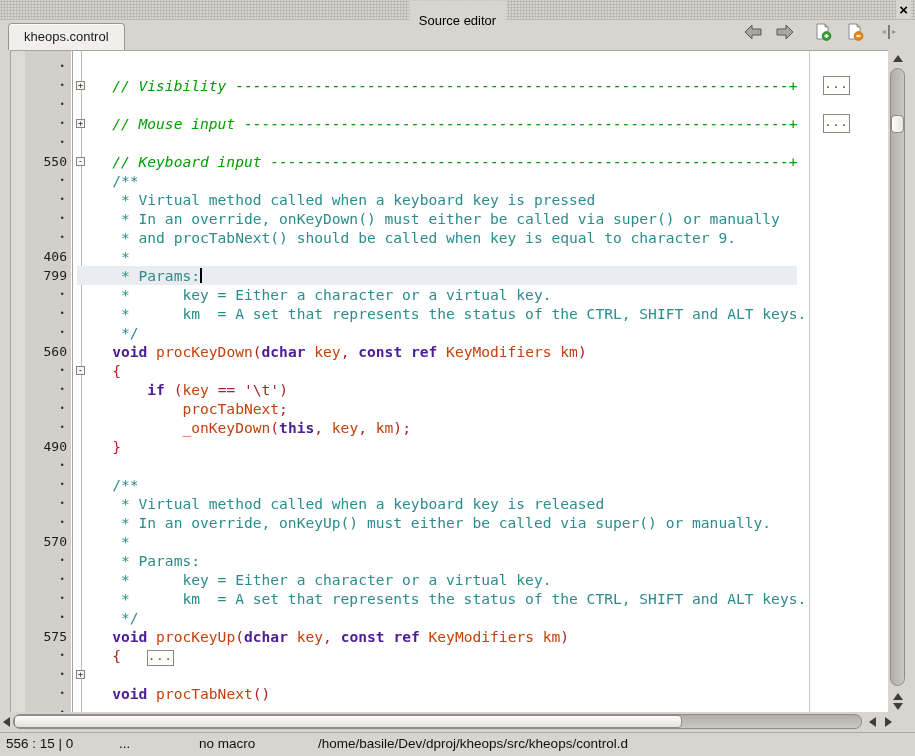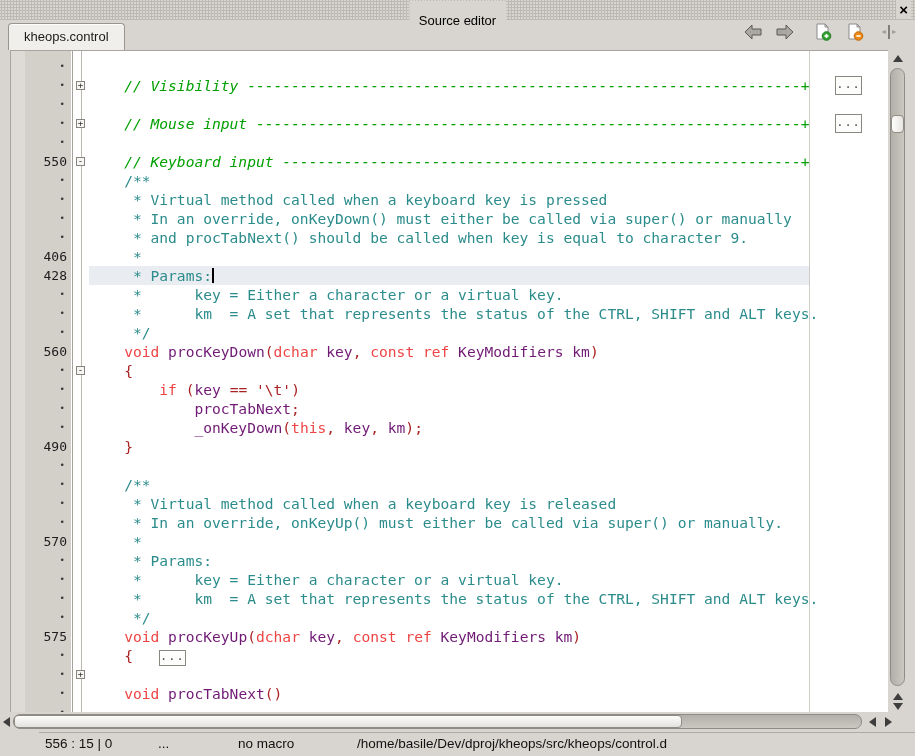--- a/index.html
+++ b/index.html
@@ -38,29 +38,29 @@
   .gutter{position:absolute;left:14px;top:6px;width:44px;}
   .gut-row{height:19px;line-height:19px;text-align:right;padding-right:2px;
     font-family:"DejaVu Sans Mono",monospace;font-size:13px;color:#1c1c1c;}
   .gut-row.dot{font-size:9px;color:#3a3a3a;padding-right:4px;}
   .folds{position:absolute;left:59px;top:6px;width:19px;}
   .fold-row{height:19px;position:relative;}
   .fold-marker{position:absolute;left:6px;top:5px;width:9px;height:9px;
     border:1px solid #87847e;background:#f6f5f3;box-sizing:border-box;
     font-size:9px;line-height:6px;text-align:center;color:#333;
     font-family:"DejaVu Sans Mono",monospace;}
-  .codepane{position:absolute;left:78px;top:6px;}
+  .codepane{position:absolute;left:66px;top:6px;}
   .code-row{position:relative;height:19px;line-height:19px;white-space:pre;
     font-family:"DejaVu Sans Mono",monospace;font-size:14.6px;width:720px;color:#1a1a1a;}
   .code-row.hl{background:#e9edf1;}
   .tk-c{color:#00a000;font-style:italic;}
   .tk-d{color:#2c8c8c;}
-  .tk-k{color:#ef4444;font-weight:normal;}
+  .tk-k{color:#4c1d95;font-weight:bold;}
   .tk-p{color:#aa2222;}
-  .tk-t{color:#701a75;}
+  .tk-t{color:#c2410c;}
   .caret{display:inline-block;width:2px;height:15px;background:#000;vertical-align:-2px;}
   .inline-foldbox{display:inline-block;width:27px;height:16px;border:1px solid #8a8780;
     background:#fdfdfc;color:#555;font-size:12px;line-height:10px;text-align:center;
     margin-left:26px;vertical-align:1px;letter-spacing:1px;box-sizing:border-box;}
   .right-foldbox{position:absolute;left:746px;top:0;width:27px;height:19px;
     border:1px solid #8a8780;background:#fdfdfc;color:#555;font-size:12px;
     line-height:15px;text-align:center;letter-spacing:1px;box-sizing:border-box;}
   
   .tri{width:0;height:0;}
   .tri.up{border-left:5px solid transparent;border-right:5px solid transparent;border-bottom:7px solid #3e3e3e;}
@@ -82,21 +82,21 @@
   .hs-track{position:absolute;left:13px;top:1px;width:849px;height:15px;
     background:linear-gradient(#b2afa9,#cbc8c2);
     border:1px solid #8f8c86;border-radius:7px;box-sizing:border-box;}
   .hs-thumb{position:absolute;left:14px;top:2px;width:668px;height:13px;
     background:linear-gradient(#fdfdfc,#e3e1dd);
     border:1px solid #8f8c86;border-radius:4px;box-sizing:border-box;}
   .hs-left2{position:absolute;left:869px;top:4px;}
   .hs-right{position:absolute;left:885px;top:4px;}
   
   .statusbar{position:absolute;left:0;right:0;top:732px;height:24px;background:#d8d5d0;
-    border-top:1px solid #aeaba5;font-size:13.5px;color:#111;box-sizing:border-box;margin-left:39px;}
+    border-top:1px solid #aeaba5;font-size:13.5px;color:#111;box-sizing:border-box;}
   .statusbar span{position:absolute;line-height:22px;white-space:nowrap;}
   .st-caret{left:6px;}
   .st-ellipsis{left:119px;}
   .st-macro{left:199px;}
   .st-path{left:318px;}
 </style>
 </head>
 <body>
 
 <div class="titlebar">
@@ -164,21 +164,21 @@
       <div class="gut-row dot">•</div>
       <div class="gut-row dot">•</div>
       <div class="gut-row dot">•</div>
       <div class="gut-row dot">•</div>
       <div class="gut-row">550</div>
       <div class="gut-row dot">•</div>
       <div class="gut-row dot">•</div>
       <div class="gut-row dot">•</div>
       <div class="gut-row dot">•</div>
       <div class="gut-row">406</div>
-      <div class="gut-row">428</div>
+      <div class="gut-row">799</div>
       <div class="gut-row dot">•</div>
       <div class="gut-row dot">•</div>
       <div class="gut-row dot">•</div>
       <div class="gut-row">560</div>
       <div class="gut-row dot">•</div>
       <div class="gut-row dot">•</div>
       <div class="gut-row dot">•</div>
       <div class="gut-row dot">•</div>
       <div class="gut-row">490</div>
       <div class="gut-row dot">•</div>

